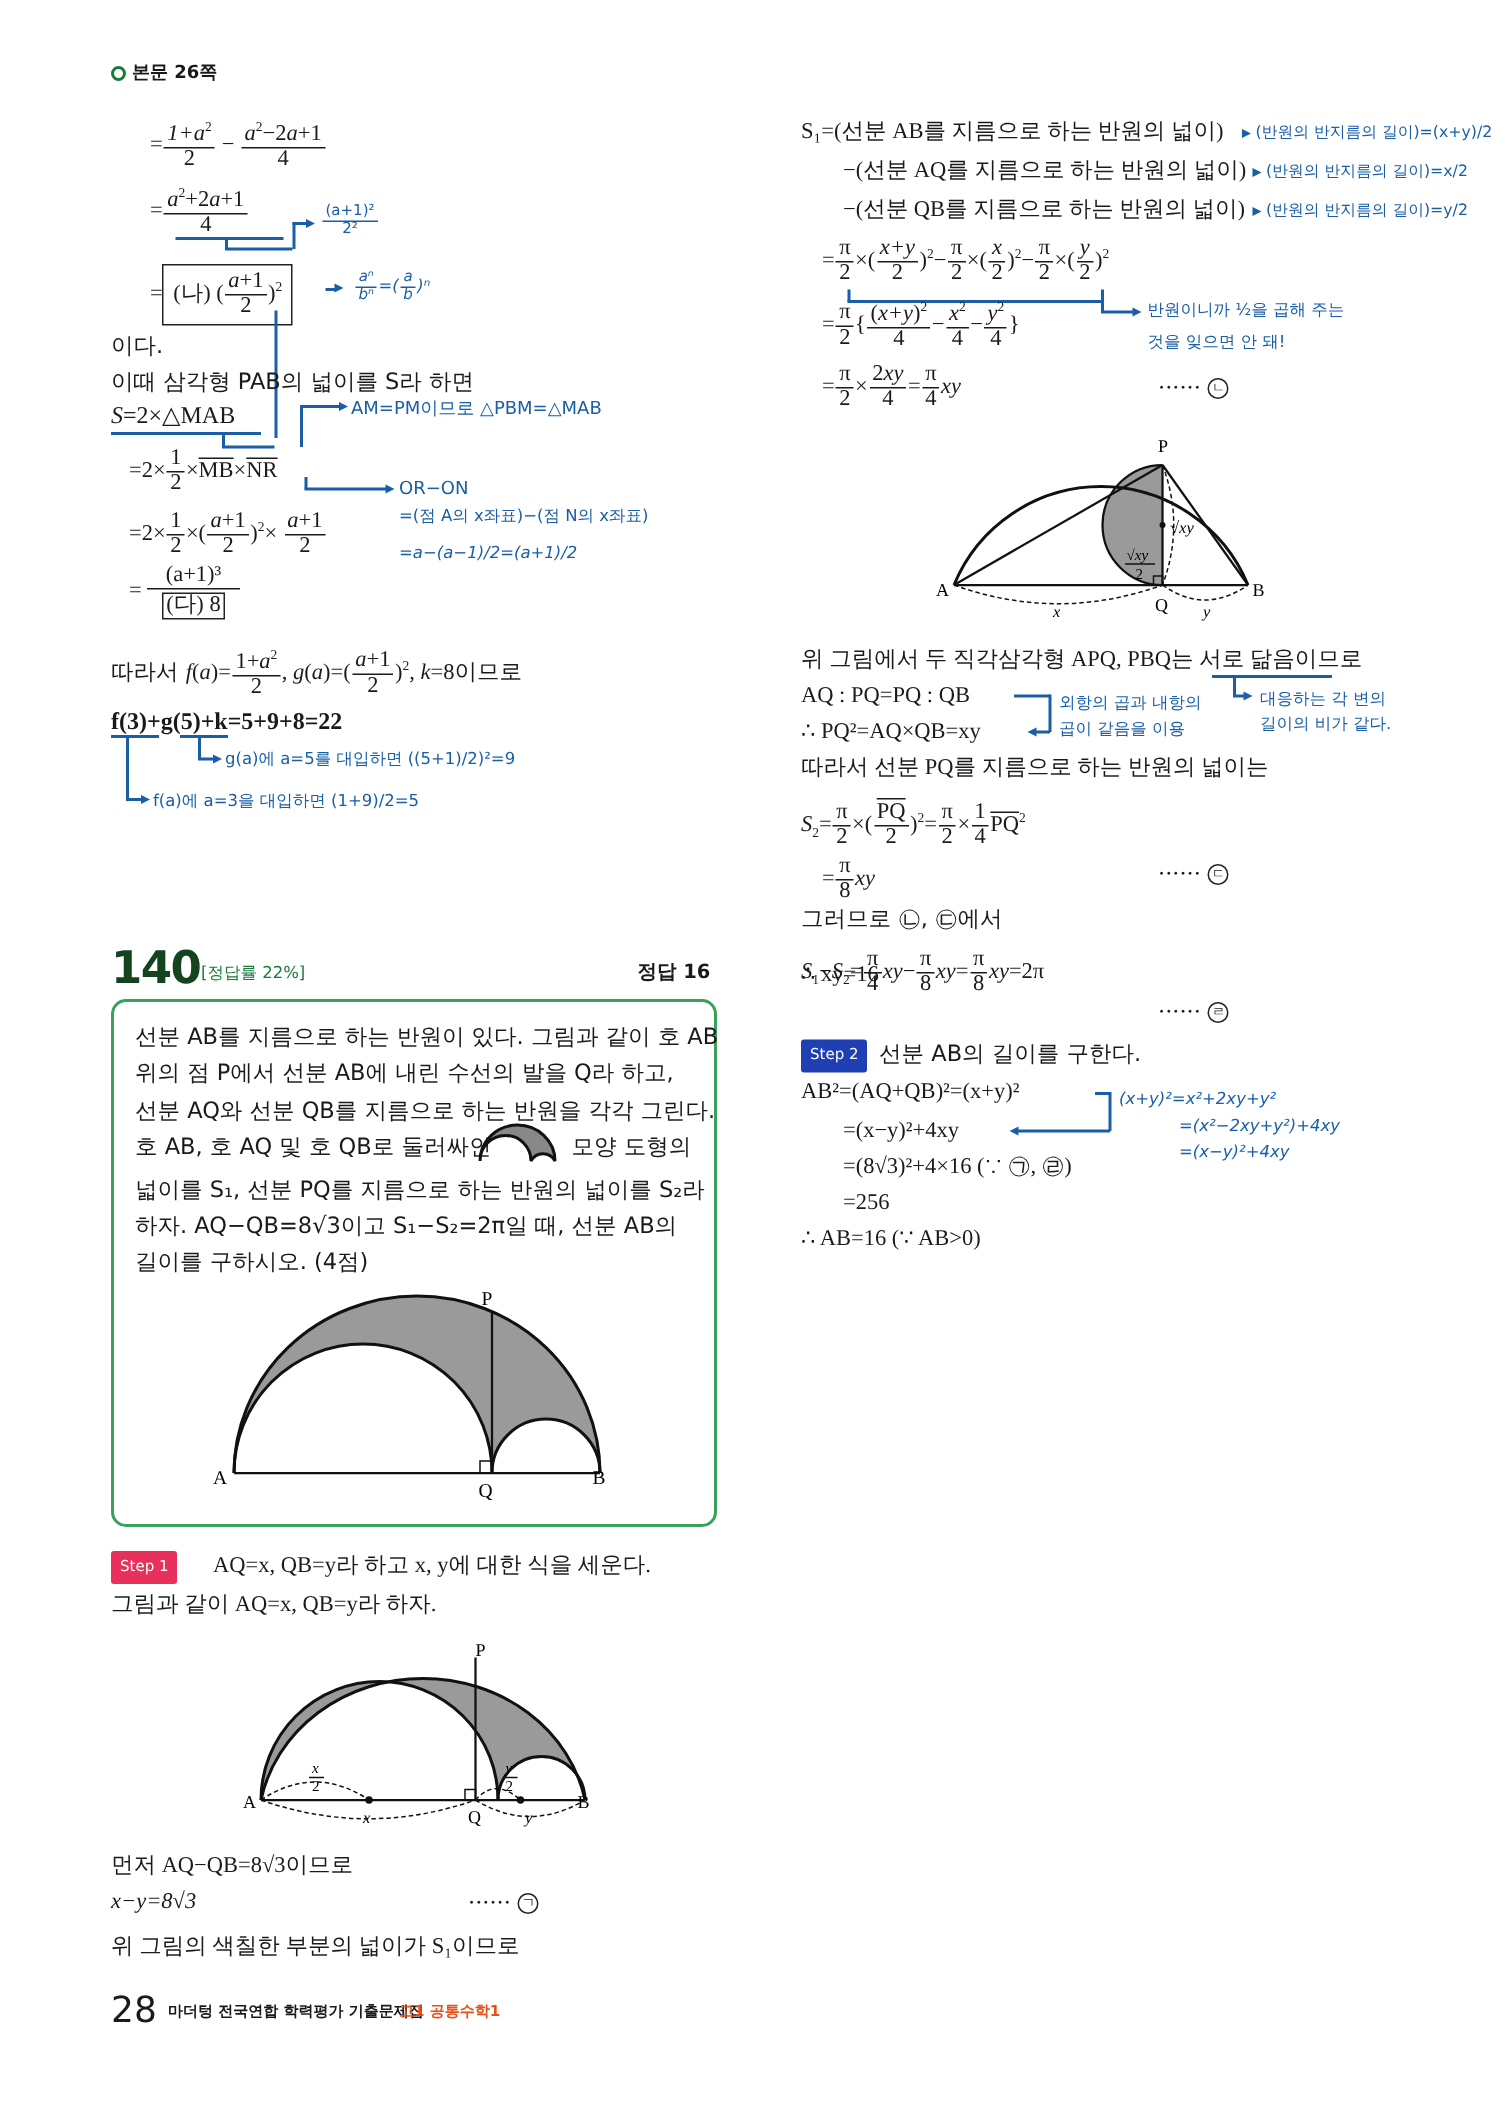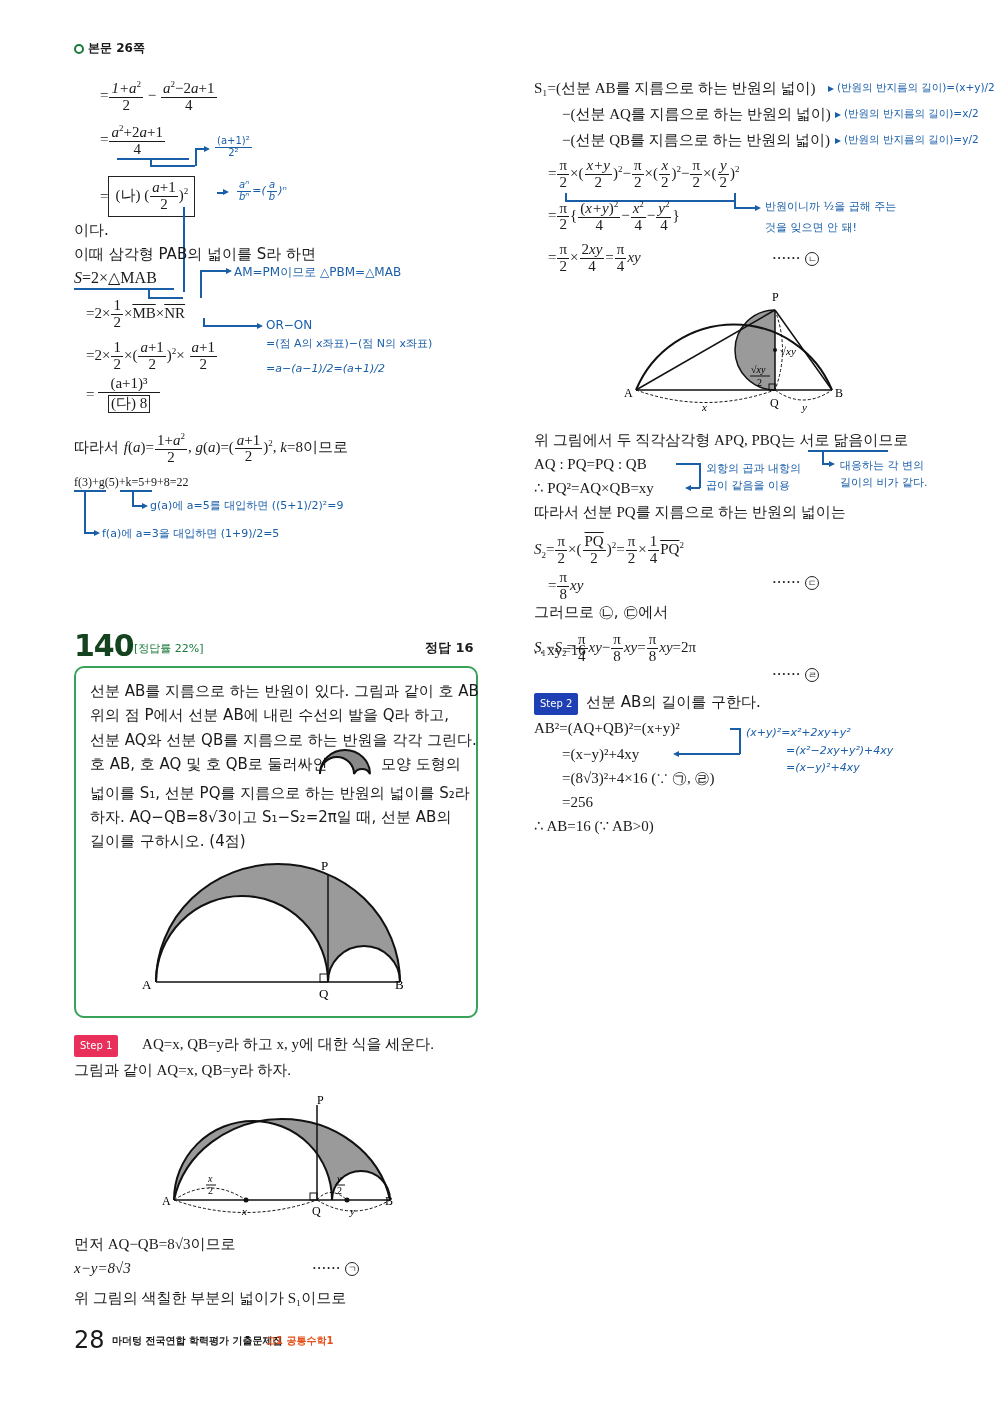--- a/index.html
+++ b/index.html
@@ -132,21 +132,21 @@
 
 <div class="abs ln ser" style="left:74px;top:432px;">
   <span class="sans">따라서 </span><i class="v">f</i>(<i class="v">a</i>)=<span class="frac">
       <span>1+<i class="v">a</i><sup>2</sup></span>
       <span>2</span>
     </span>, <i class="v">g</i>(<i class="v">a</i>)=(<span class="frac">
       <span><i class="v">a</i>+1</span>
       <span>2</span>
     </span>)<sup>2</sup>, <i class="v">k</i>=8<span class="sans">이므로</span>
 </div>
-<div class="abs ln ser" style="left:74px;top:472px;font-size:12px;">f(3)+g(5)+k=5+9+8=22</div>
+<div class="abs ln ser" style="left:74px;top:472px;font-size:16px;font-weight:bold;">f(3)+g(5)+k=5+9+8=22</div>
 <div class="hline" style="left:74px;top:490px;width:32px;height:1.5px;"></div>
 <div class="hline" style="left:120px;top:490px;width:32px;height:1.5px;"></div>
 <div class="hline" style="left:132px;top:490px;width:1.5px;height:16px;"></div>
 <div class="hline" style="left:132px;top:505px;width:12px;height:1.5px;"></div>
 <div class="arrow" style="left:142px;top:503px;"></div>
 <div class="abs note ser" style="left:150px;top:498px;">g(a)에 a=5를 대입하면 ((5+1)/2)²=9</div>
 <div class="hline" style="left:84px;top:490px;width:1.5px;height:43px;"></div>
 <div class="hline" style="left:84px;top:532px;width:12px;height:1.5px;"></div>
 <div class="arrow" style="left:94px;top:530px;"></div>
 <div class="abs note ser" style="left:102px;top:526px;">f(a)에 a=3을 대입하면 (1+9)/2=5</div>

